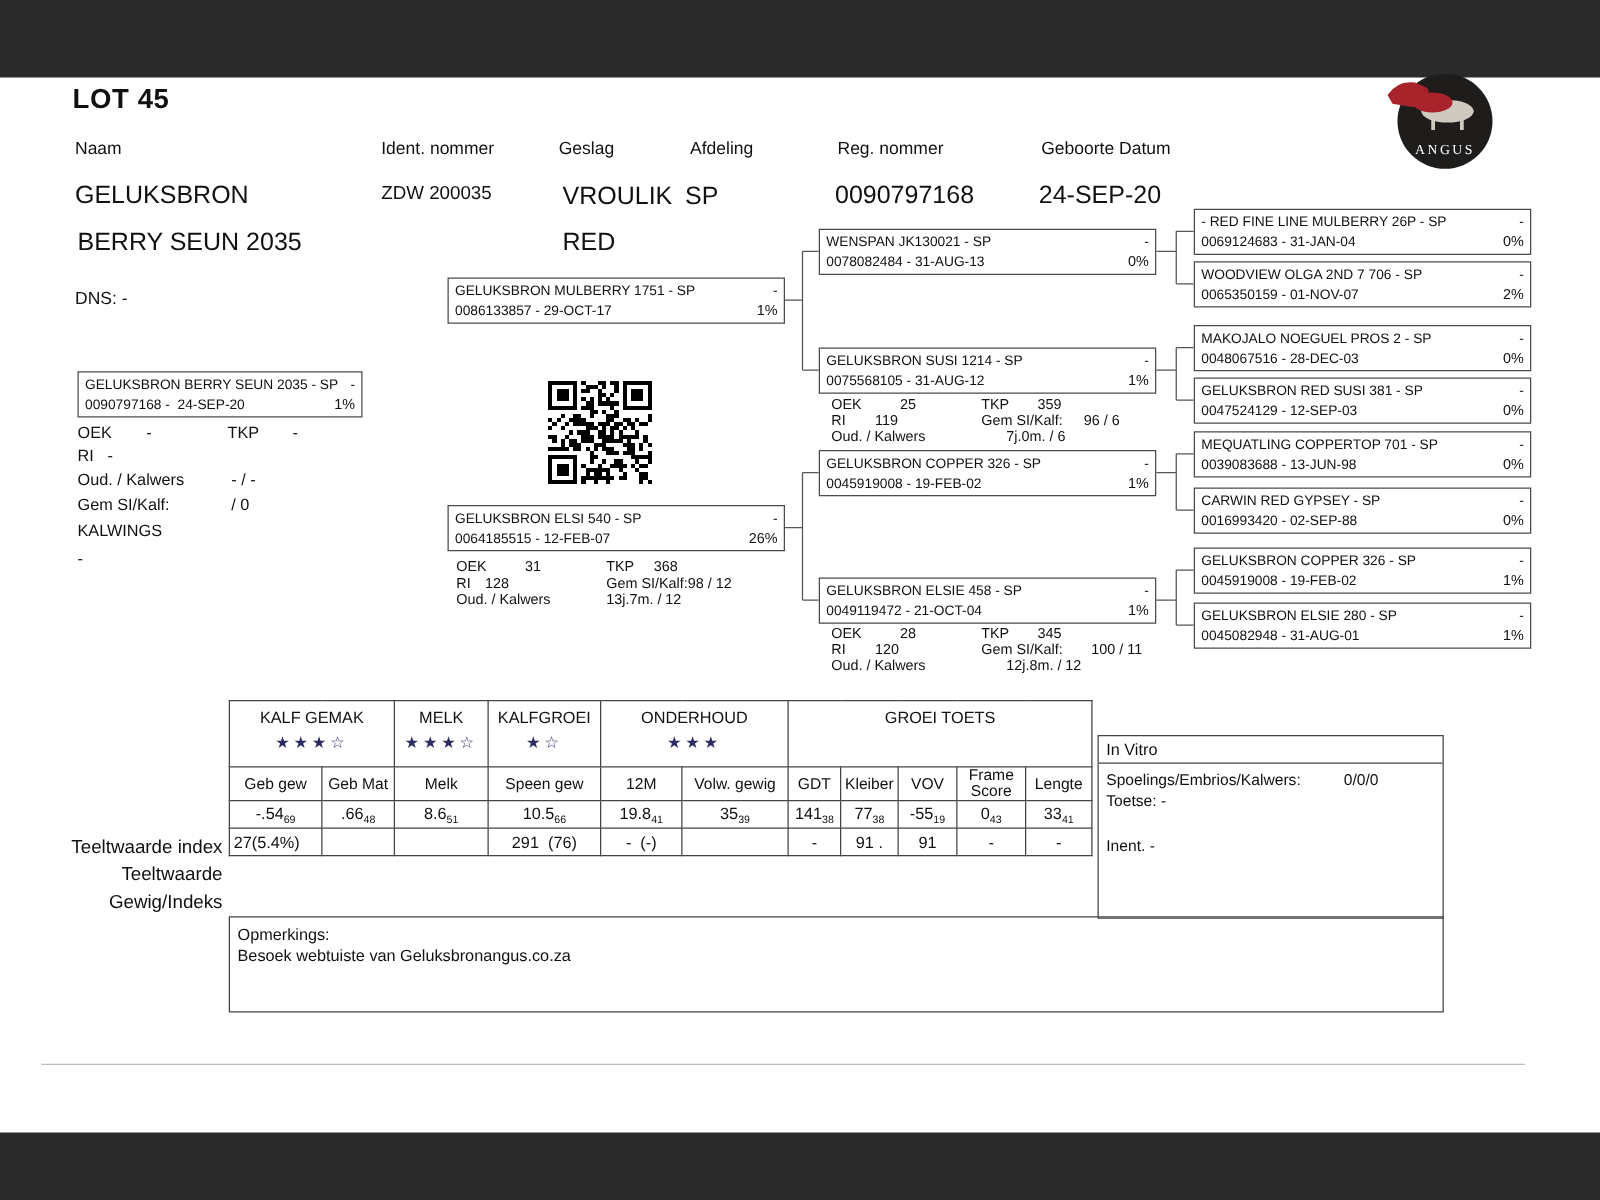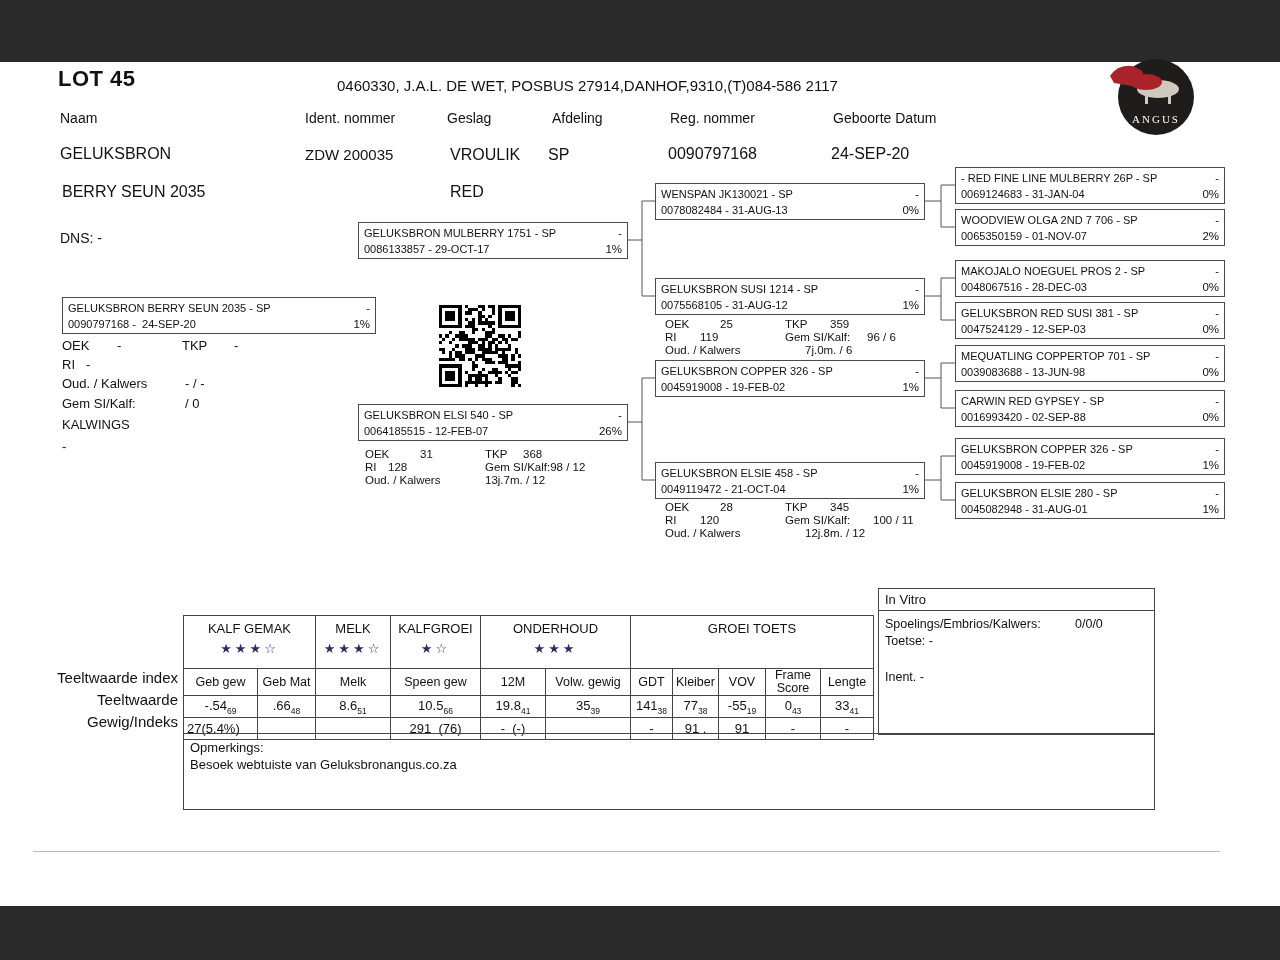--- a/index.html
+++ b/index.html
@@ -6,32 +6,32 @@
   html, body { width: 1280px; height: 960px; }
   body { font-family: "Liberation Sans", sans-serif; color: #111; background: #fff; }
   .page { position: relative; width: 1280px; height: 960px; overflow: hidden; background: #fff; }
   .abs { position: absolute; white-space: nowrap; }
   .bar { position: absolute; left: 0; width: 1280px; background: #2a2a2a; }
   .bar-top { top: 0; height: 62px; }
   .bar-bottom { top: 906px; height: 54px; }
   .lot { left: 58px; top: 66px; font-size: 22px; font-weight: bold; letter-spacing: .5px; }
   .owner { left: 337px; top: 77px; font-size: 15px; }
   .hlabel { top: 110px; font-size: 14px; }
-  .hvalue { font-size: 16px; }
+  .hvalue { font-size: 20px; }
   .dns { left: 60px; top: 230px; font-size: 14px; }
   .pbox { position: absolute; width: 270px; height: 37px; border: 1px solid #4a4a4a; background: #fff;
           font-size: 11px; line-height: 16px; padding: 2px 5px; }
   .pbox .row { display: flex; justify-content: space-between; }
   .pbox .row span { white-space: pre; }
   .pbox .pct { font-size: 11.5px; }
   .stat span { position: absolute; font-size: 11.5px; white-space: pre; }
   .sstat span { font-size: 13px; }
   .connectors { left: 0; top: 0; pointer-events: none; }
   .rowlabel { position: absolute; left: 53px; width: 125px; text-align: right; font-size: 15px; white-space: nowrap; }
-  table.stats-table { position: absolute; left: 183px; top: 615px; border-collapse: collapse; table-layout: fixed; }
+  table.stats-table { position: absolute; left: 183px; top: 560px; border-collapse: collapse; table-layout: fixed; }
   .stats-table th, .stats-table td { border: 1px solid #444; font-weight: normal; text-align: center; padding: 0; }
   tr.grp th { height: 53px; vertical-align: top; padding-top: 5px; }
   .glabel { font-size: 13px; }
   .gstars { margin-top: 5px; font-size: 13px; letter-spacing: 3px; color: #2d2d66; }
   tr.colhead th { height: 26px; font-size: 12.5px; line-height: 1.05; white-space: normal; }
   tr.vals td { height: 22px; font-size: 13px; white-space: pre; }
   td.ta-l { text-align: left; padding-left: 3px; }
   sub.acc { font-size: 8.5px; }
   .invitro { position: absolute; left: 878px; top: 588px; width: 277px; height: 147px; border: 1px solid #444; font-size: 12.5px; }
   .iv-title { border-bottom: 1px solid #444; padding: 3px 6px; height: 22px; font-size: 13px; }
@@ -43,21 +43,20 @@
 </style>
 </head>
 <body>
 
 <div class="page">
 
   <div class="bar bar-top"></div>
   <div class="bar bar-bottom"></div>
 
   <div class="abs lot">LOT 45</div>
-  <div class="abs owner">0460330, J.A.L. DE WET, POSBUS 27914,DANHOF,9310,(T)084-586 2117</div>
 
   <div class="abs logo">
     <svg width="90" height="82" viewBox="0 0 90 82">
       <circle cx="50" cy="41" r="38" fill="#1e1d1b"></circle>
       <path d="M4 20 Q12 8 26 10 L33 13 Q39 15 36 21 L33 27 Q28 31 20 29 L8 27 Z" fill="#a8242a"></path>
       <ellipse cx="52" cy="33" rx="21" ry="9" fill="#cfc9c0"></ellipse>
       <rect x="39" y="39" width="3" height="9" fill="#cfc9c0"></rect>
       <rect x="62" y="39" width="3" height="9" fill="#cfc9c0"></rect>
       <ellipse cx="40" cy="26" rx="16" ry="8" fill="#a8242a"></ellipse>
       <text x="50" y="67" text-anchor="middle" fill="#ffffff" font-size="11" letter-spacing="2" font-family="Liberation Serif, serif">ANGUS</text>
@@ -83,21 +82,21 @@
 
   <svg class="abs connectors" width="1280" height="560">
     <path d="M628 240 H642 M642 201 V296 M642 201 H655 M642 296 H655
              M628 422 H642 M642 378 V480 M642 378 H655 M642 480 H655
              M925 201 H941 M941 185 V227 M941 185 H955 M941 227 H955
              M925 296 H941 M941 278 V320 M941 278 H955 M941 320 H955
              M925 378 H941 M941 363 V408 M941 363 H955 M941 408 H955
              M925 480 H941 M941 456 V500 M941 456 H955 M941 500 H955" stroke="#555" stroke-width="1" fill="none"></path>
   </svg>
 
-  <div class="pbox" style="left:62px;top:297px;width:314px">
+  <div class="pbox" style="left:62px;top:297px;width:228px">
     <div class="row">
         <span>GELUKSBRON BERRY SEUN 2035 - SP</span>
         <span>-</span>
       </div>
     <div class="row">
         <span>0090797168 -  24-SEP-20</span>
         <span class="pct">1%</span>
       </div>
   </div>
 

